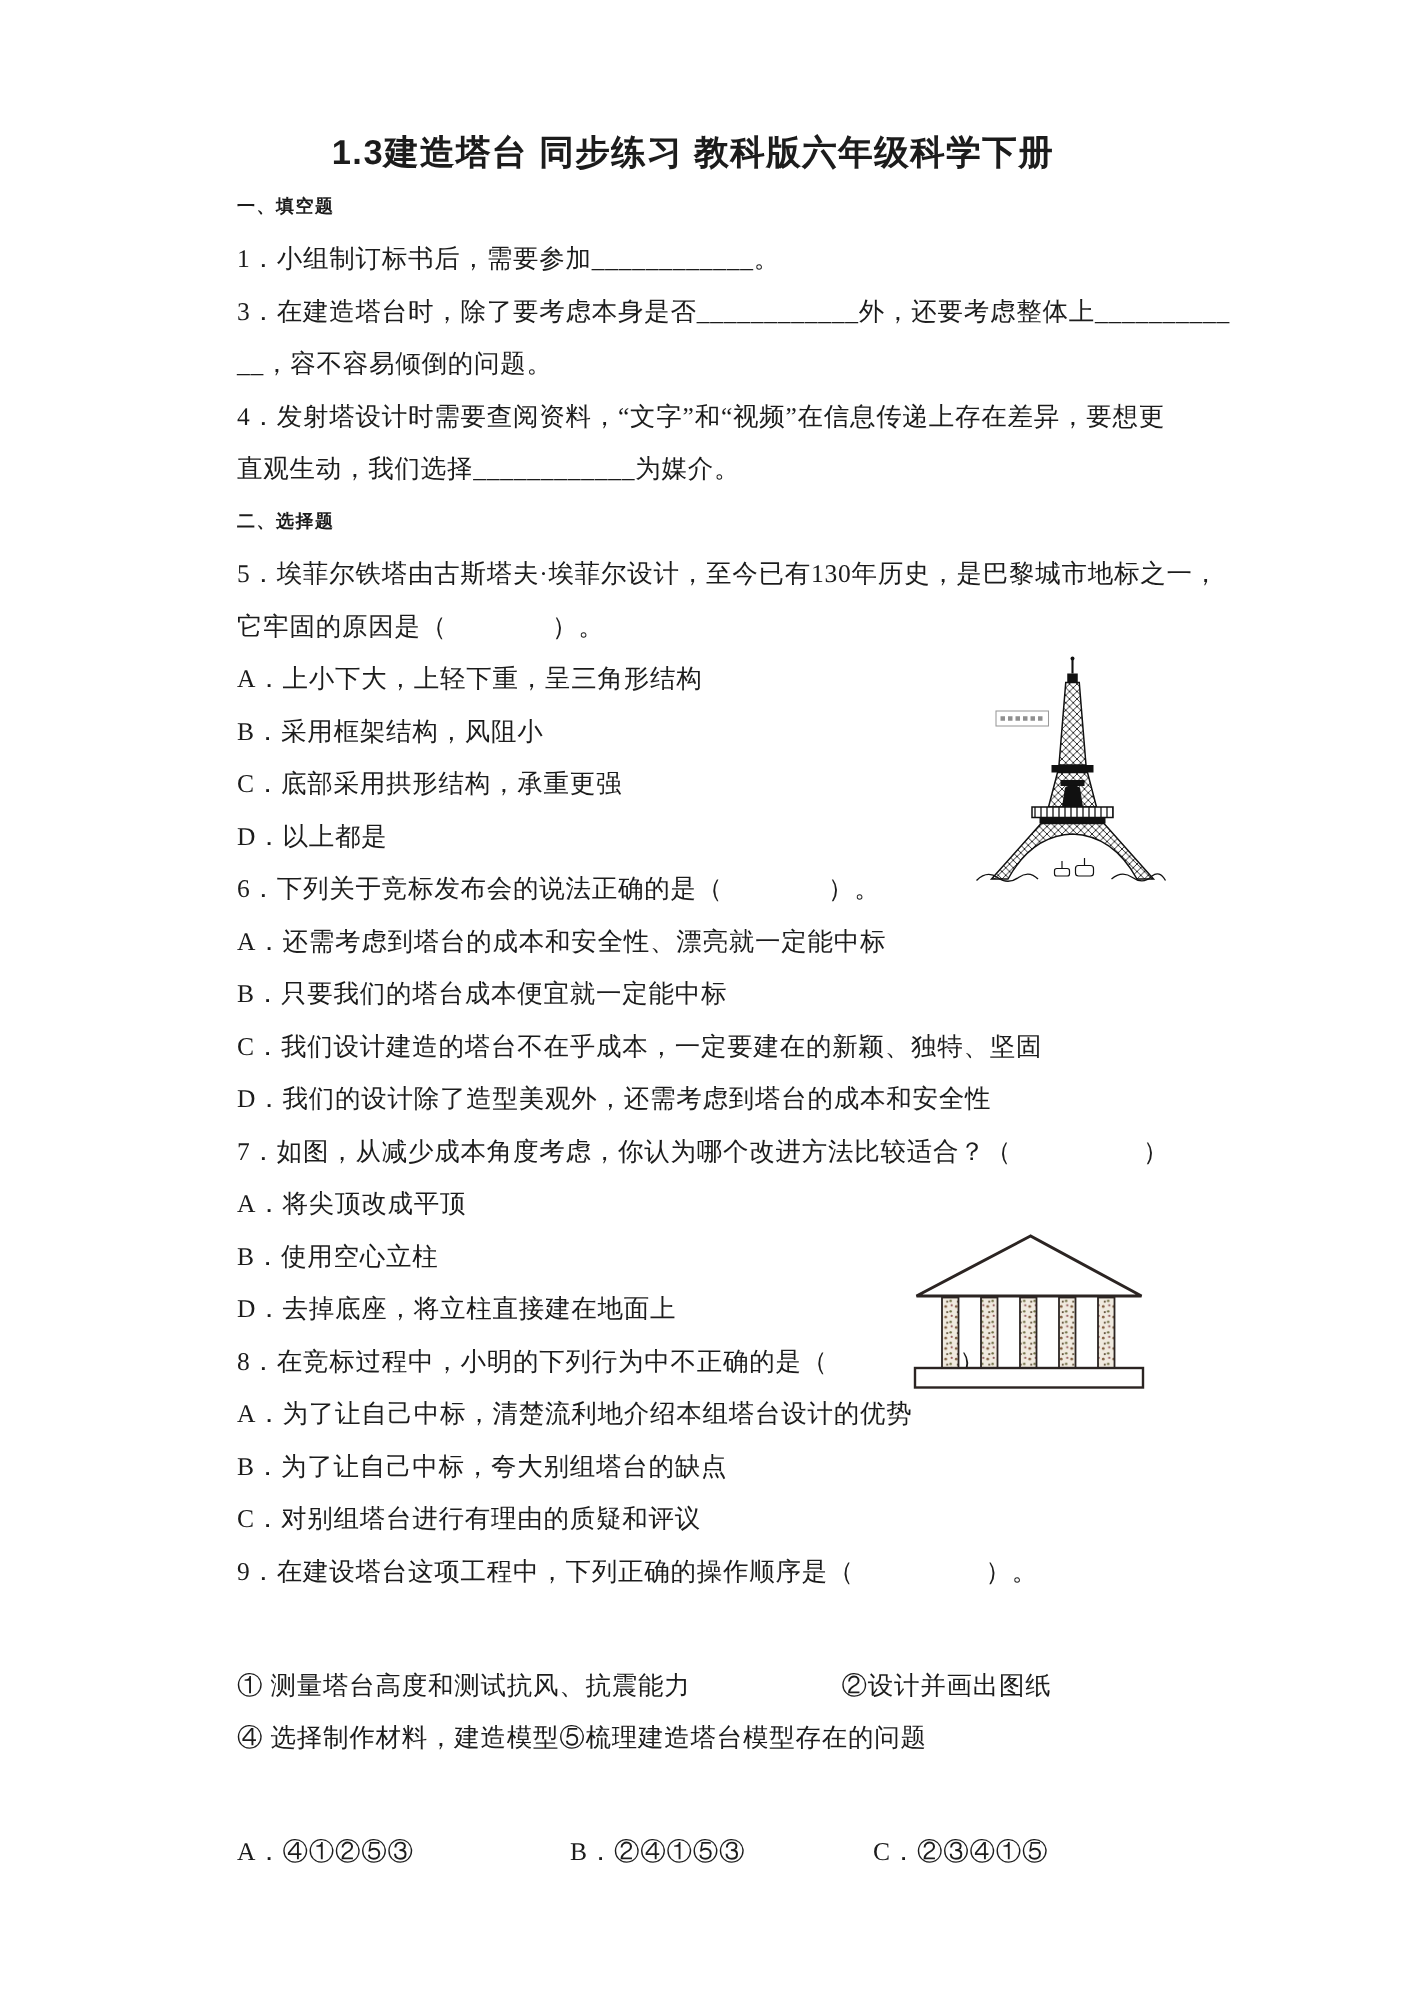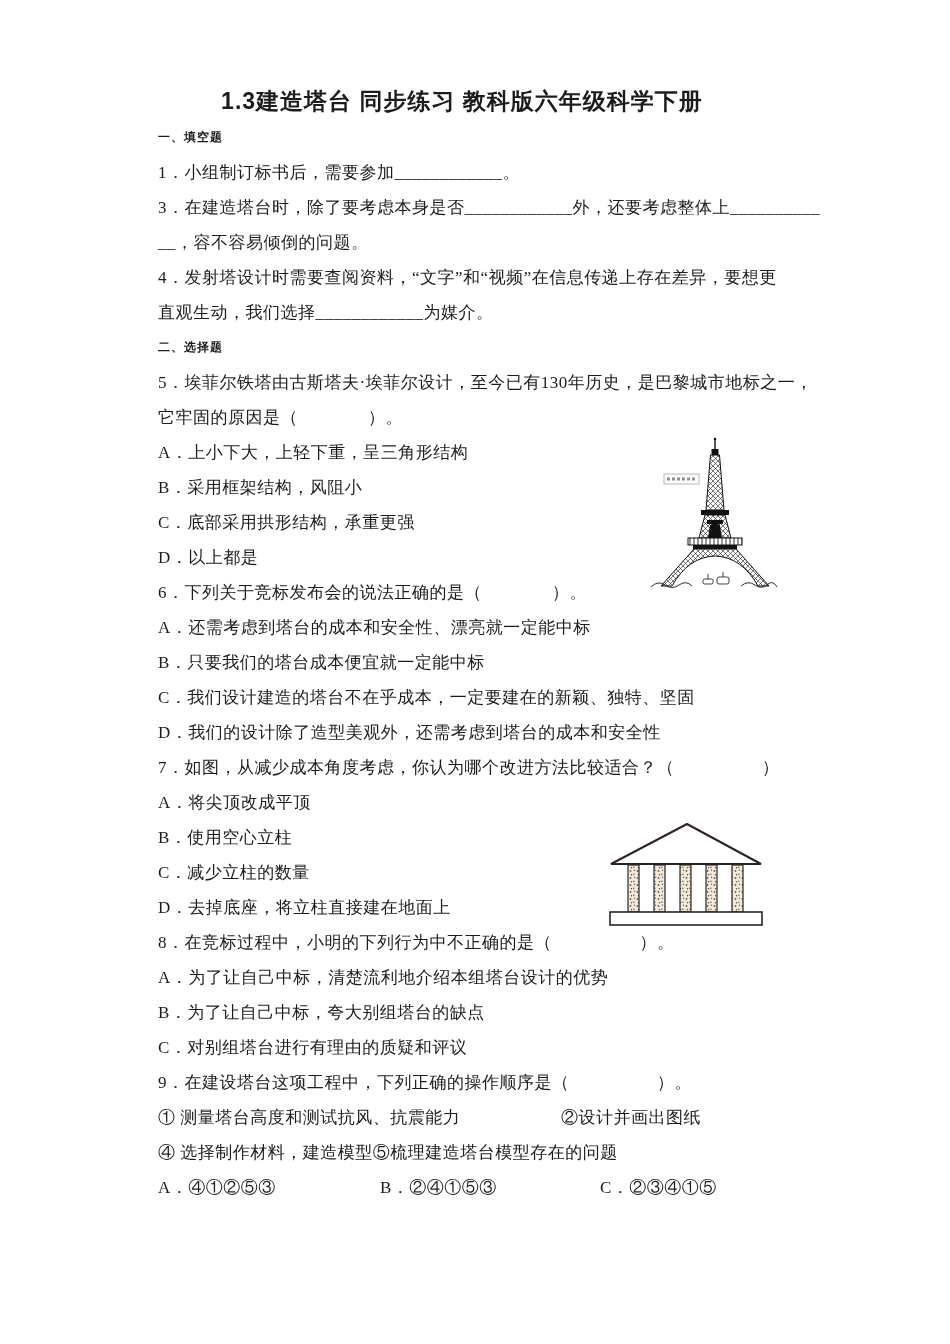--- a/index.html
+++ b/index.html
@@ -30,21 +30,21 @@
     font-size: 17px;
     white-space: nowrap;
     letter-spacing: 0.5px;
   }
   .heading {
     font-weight: bold;
     font-size: 12px;
     font-family: "Liberation Sans", "DejaVu Sans", sans-serif;
     letter-spacing: 1px;
   }
-  .rel { position: relative; }
+  .rel { position: relative; margin-top: 41px; }
   .pos { position: absolute; top: 0; }
   .indent { padding-left: 28px; }
   .fig { position: absolute; }
 </style>
 </head>
 <body>
 
 <div class="title">1.3建造塔台 同步练习 教科版六年级科学下册</div>
 
 <div class="content">
@@ -66,38 +66,37 @@
 
   <div class="line">6．下列关于竞标发布会的说法正确的是（　　　　）。</div>
   <div class="line">A．还需考虑到塔台的成本和安全性、漂亮就一定能中标</div>
   <div class="line">B．只要我们的塔台成本便宜就一定能中标</div>
   <div class="line">C．我们设计建造的塔台不在乎成本，一定要建在的新颖、独特、坚固</div>
   <div class="line">D．我们的设计除了造型美观外，还需考虑到塔台的成本和安全性</div>
 
   <div class="line">7．如图，从减少成本角度考虑，你认为哪个改进方法比较适合？（　　　　　）</div>
   <div class="line">A．将尖顶改成平顶</div>
   <div class="line">B．使用空心立柱</div>
-  <div class="line">C．减少立柱的数量</div>
   <div class="line">D．去掉底座，将立柱直接建在地面上</div>
 
   <div class="line">8．在竞标过程中，小明的下列行为中不正确的是（　　　　　）。</div>
   <div class="line">A．为了让自己中标，清楚流利地介绍本组塔台设计的优势</div>
   <div class="line">B．为了让自己中标，夸大别组塔台的缺点</div>
   <div class="line">C．对别组塔台进行有理由的质疑和评议</div>
 
   <div class="line">9．在建设塔台这项工程中，下列正确的操作顺序是（　　　　　）。</div>
   <div class="line rel">
     <span>① 测量塔台高度和测试抗风、抗震能力</span>
     <span class="pos" style="left:403px">②设计并画出图纸</span>
   </div>
   <div class="line">④ 选择制作材料，建造模型⑤梳理建造塔台模型存在的问题</div>
   <div class="line rel">
     <span>A．④①②⑤③</span>
     <span class="pos" style="left:222px">B．②④①⑤③</span>
-    <span class="pos" style="left:442px">C．②③④①⑤</span>
+    <span class="pos" style="left:424px">C．②③④①⑤</span>
   </div>
 </div>
 
 <div class="fig" style="left:648px; top:436px; width:135px; height:165px;">
   <svg viewBox="0 0 135 165" width="135" height="165">
     <defs>
       <pattern id="lat" width="5" height="5" patternUnits="userSpaceOnUse">
         <path d="M0,0L5,5M5,0L0,5" stroke="#1b1b1b" stroke-width="0.6" fill="none"></path>
       </pattern>
       <pattern id="ticks" width="4" height="7" patternUnits="userSpaceOnUse">

